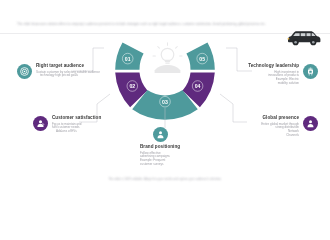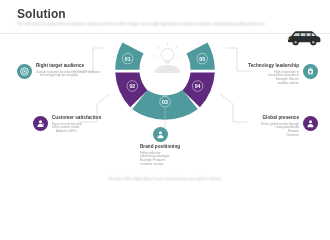--- a/index.html
+++ b/index.html
@@ -78,21 +78,20 @@
     position:absolute;left:0;bottom:5px;width:330px;
     text-align:center;font-size:2.9px;color:#9a9aa2;
     filter:blur(.8px);opacity:.8;white-space:nowrap;
   }
 </style>
 </head>
 <body>
 
 <div class="slide">
 
-  <div class="title">Solution</div>
   <div class="subtitle">This slide showcases solution offers to company's audience presents to include strategies such as right target audience, customer satisfaction, brand positioning, global presence etc.</div>
   <div class="divider"></div>
 
   <div class="car-wrap">
     <svg width="40" height="20" viewBox="0 0 40 20">
       <g fill="#2a2d30">
         <path d="M4 12.4 C4 10.6 5.2 9.6 7 9.3 L10 5.6 C10.7 4.7 11.6 4.3 12.8 4.3 L26.5 4.3 C28 4.3 29.2 4.8 30.1 5.9 L33 9.3 C35 9.6 36.4 10.5 36.4 12.2 L36.4 14.2 C36.4 14.9 36 15.3 35.3 15.3 L4.9 15.3 C4.3 15.3 4 14.9 4 14.3 Z"></path>
       </g>
       <g fill="#cfd3d6">
         <path d="M11.4 6.2 L15.6 6.2 L15.6 9.1 L9.2 9.1 Z"></path>

